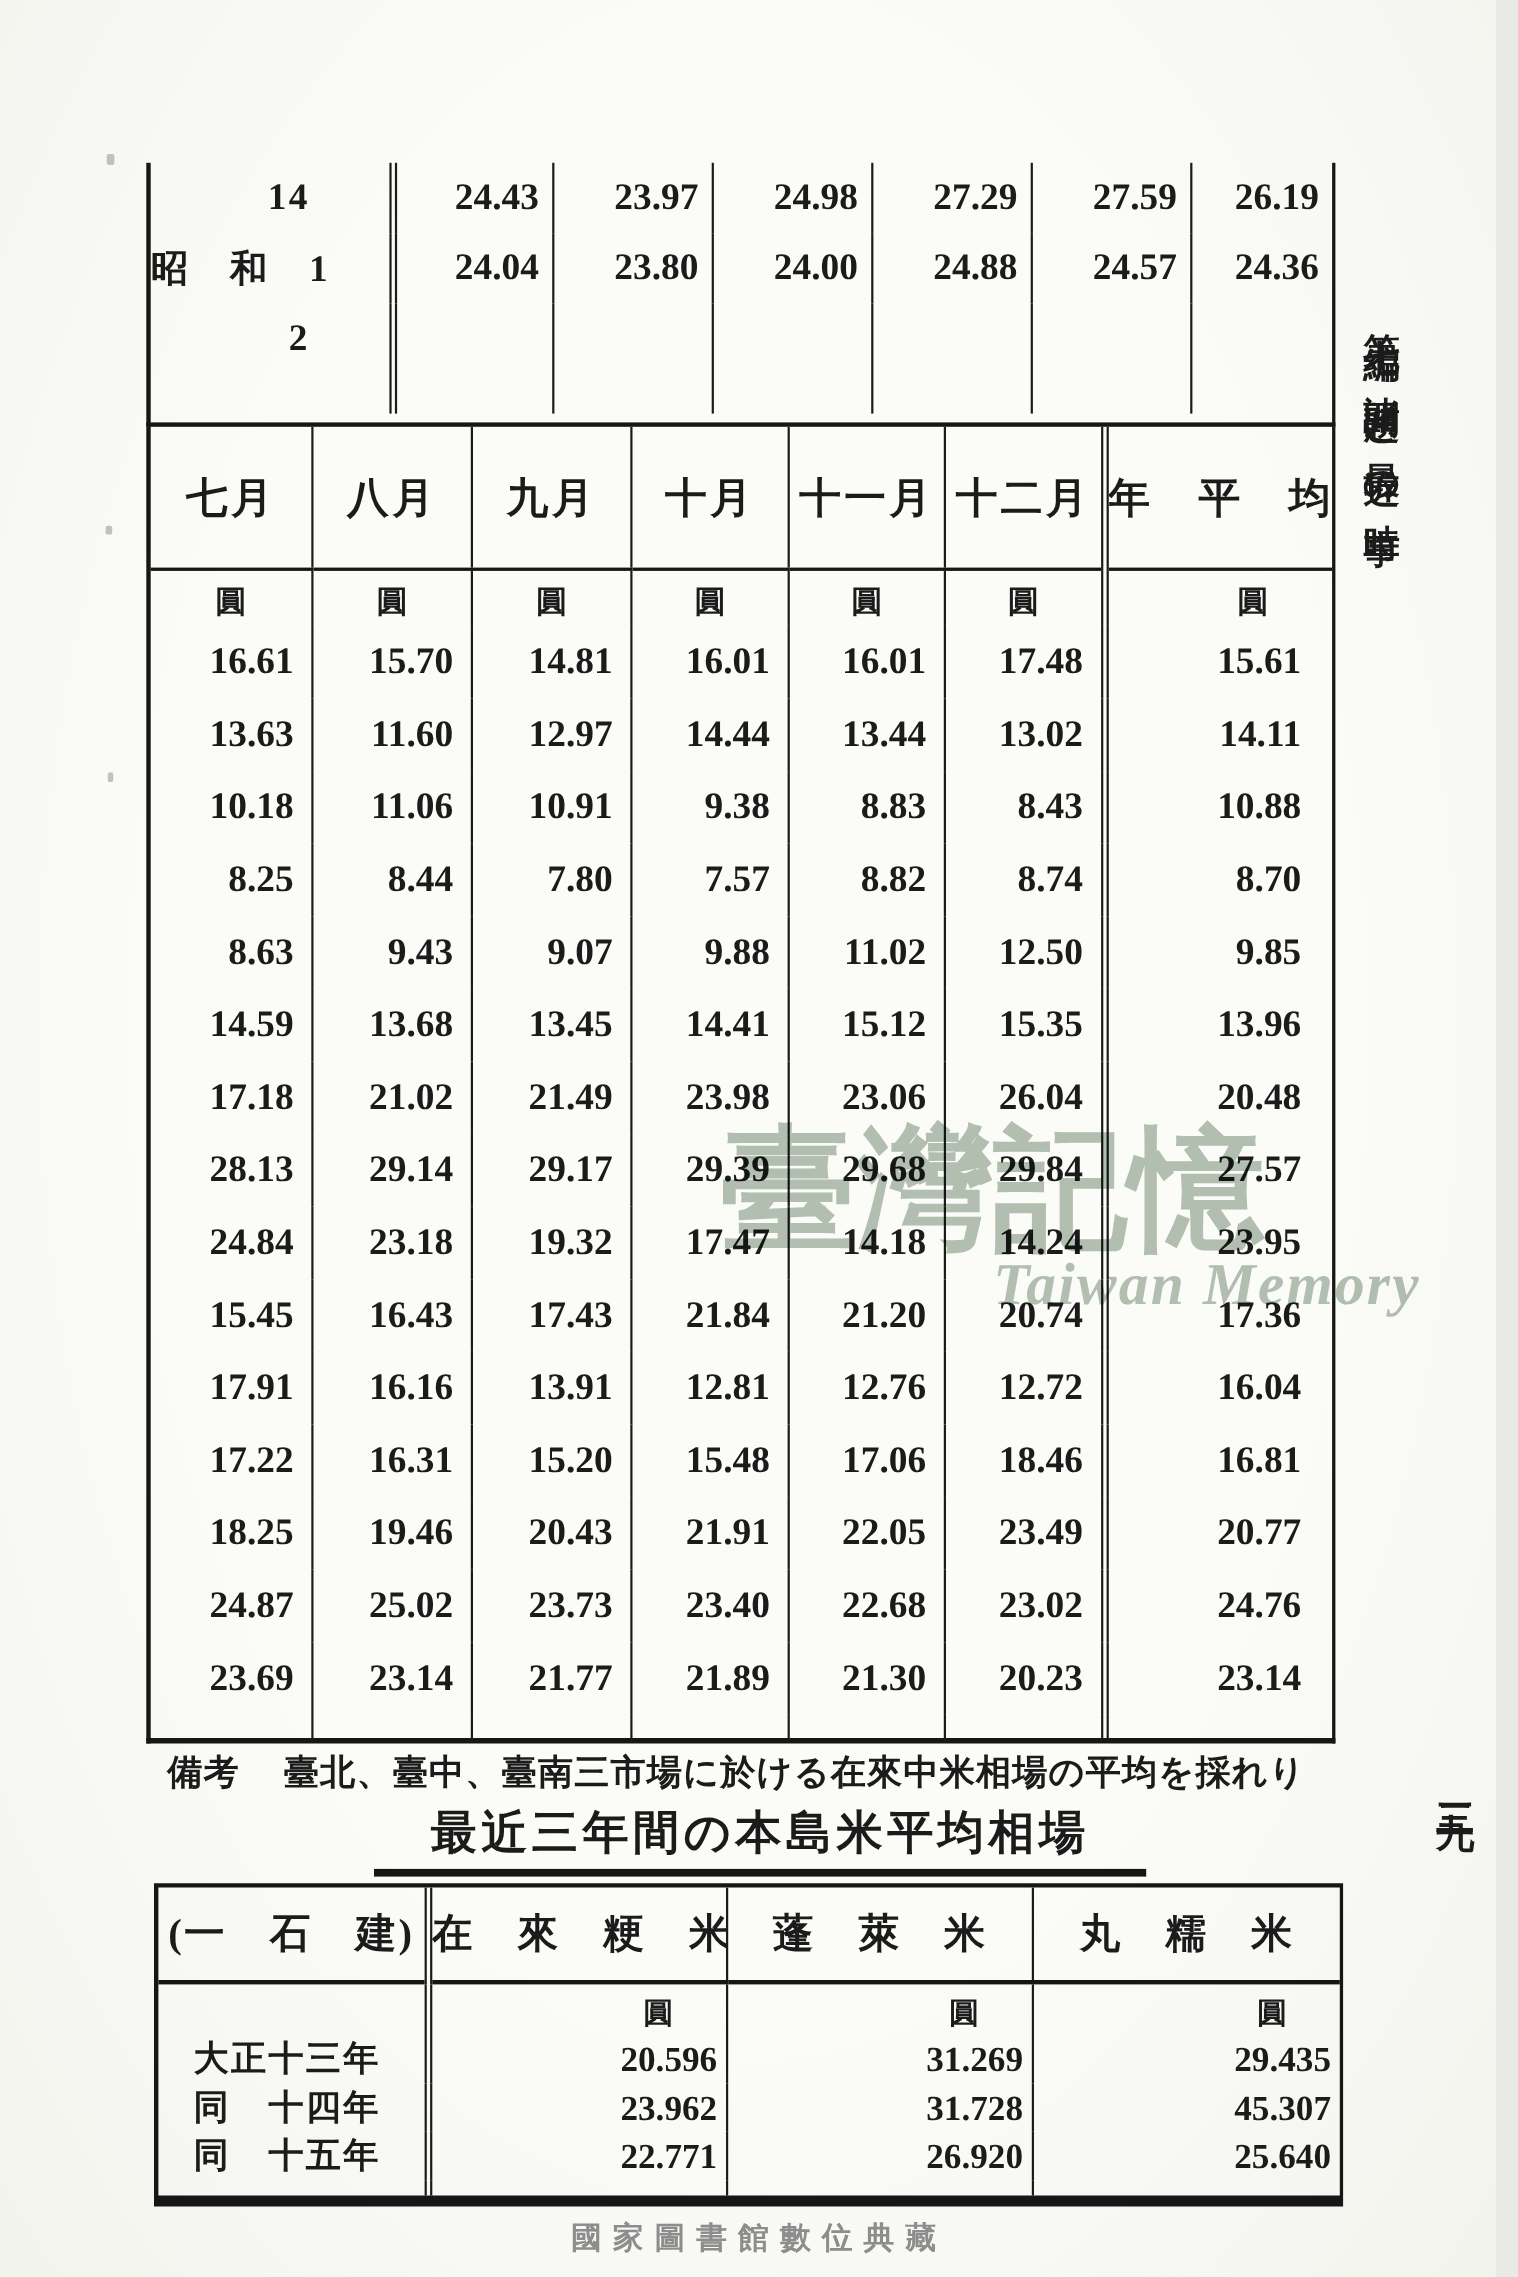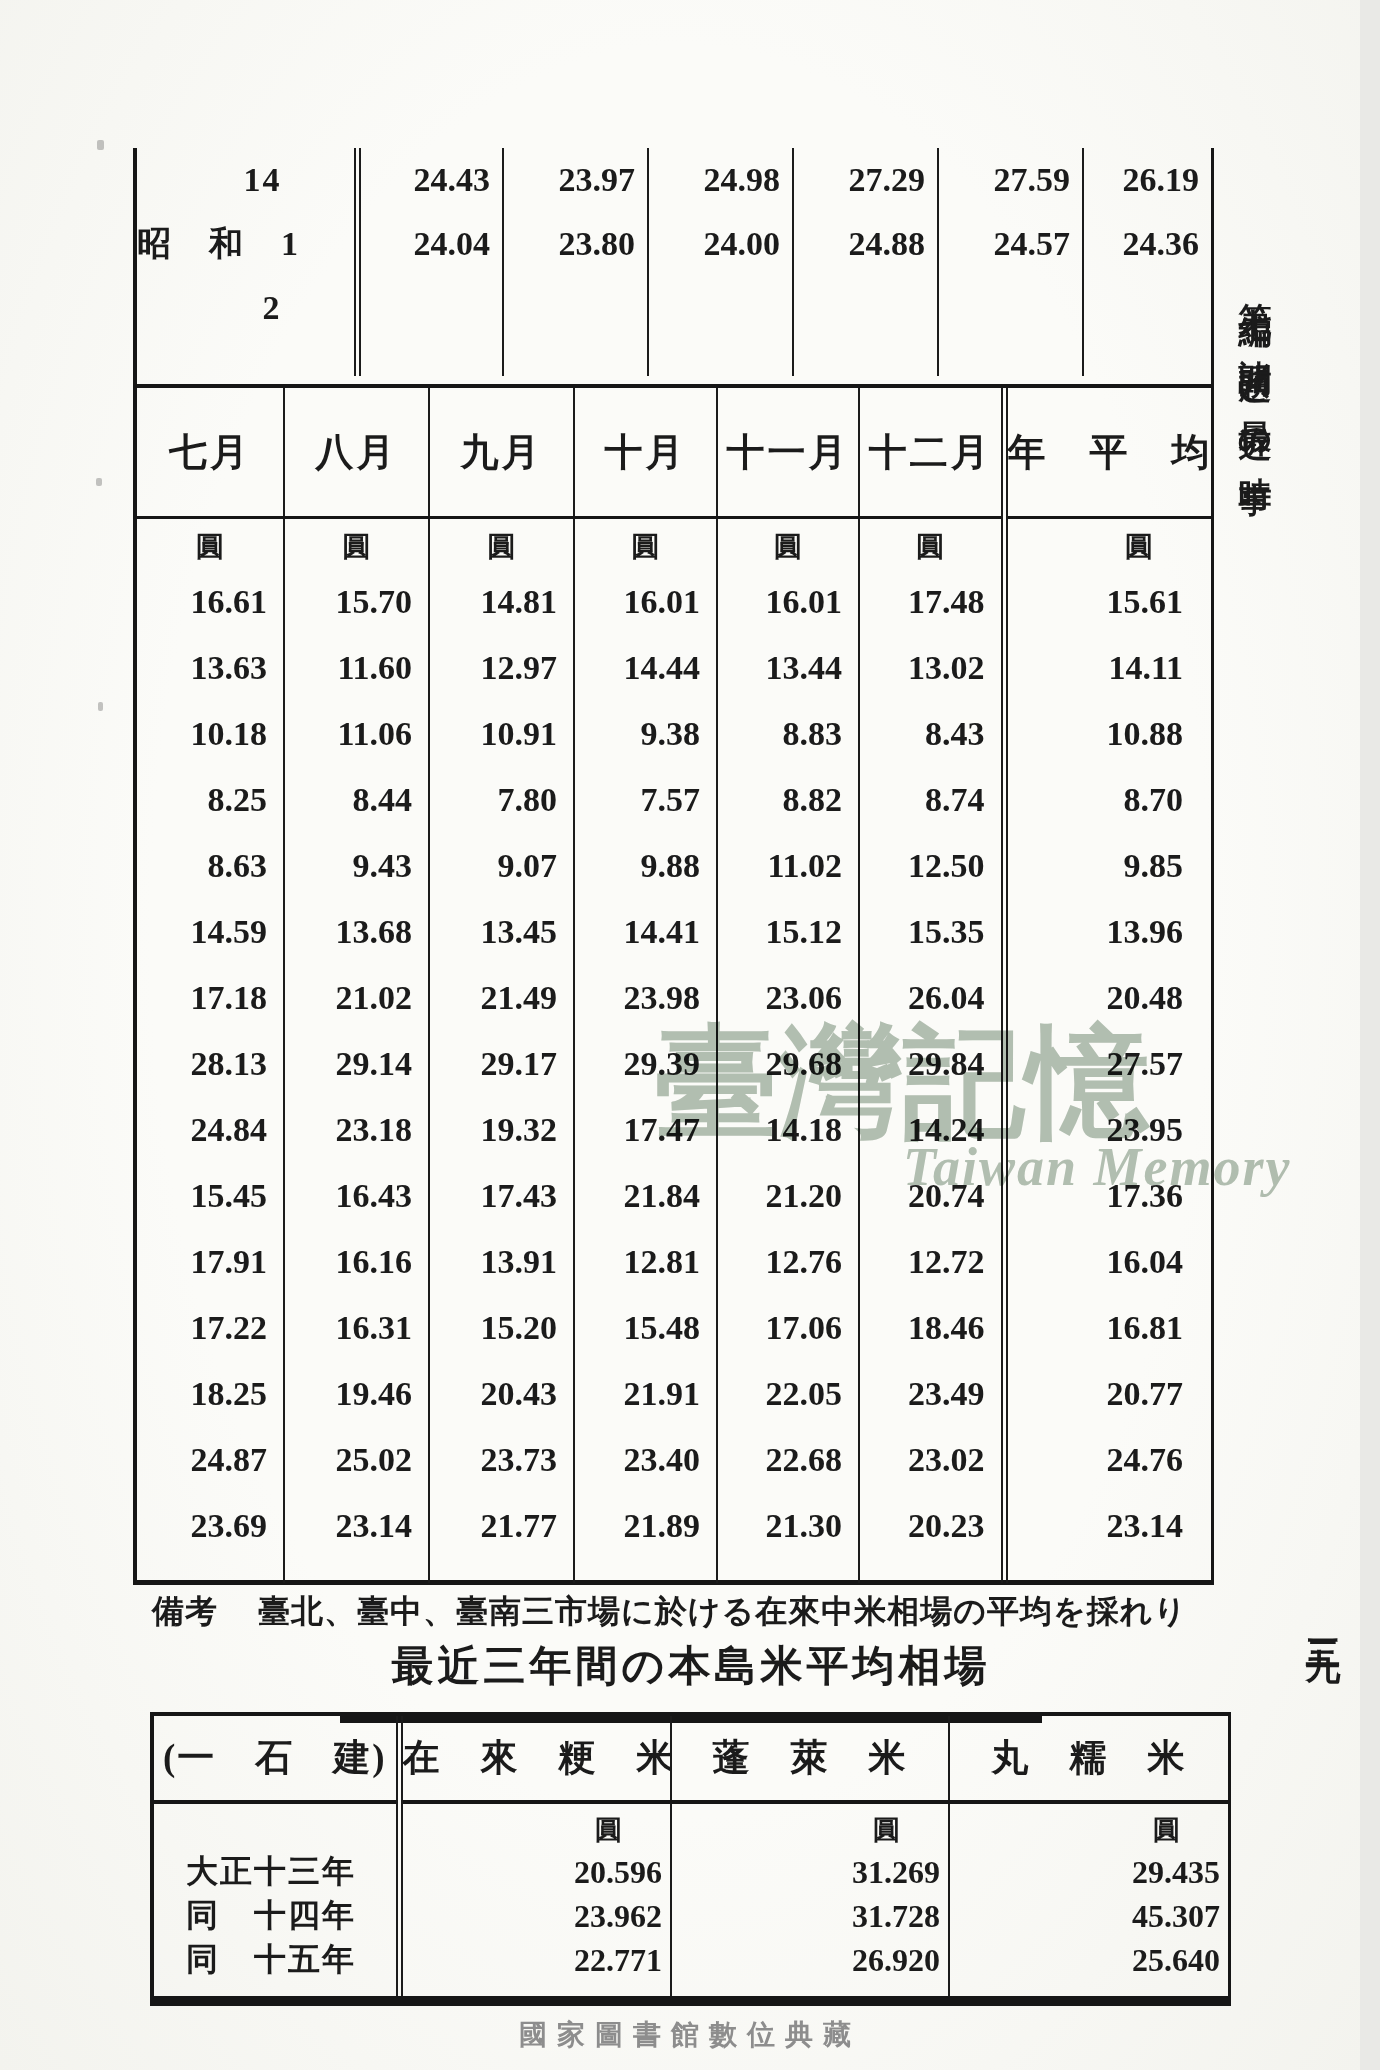--- a/index.html
+++ b/index.html
@@ -36,24 +36,24 @@
   .main-table td.unit-cell{height:44px; font-size:28px; text-align:center; padding-top:6px;}
   .main-table td.unit-cell:last-child{text-align:right; padding-right:58px;}
   .main-table td.num-cell{height:66px; font-size:34px; text-align:right; padding-right:16px;}
   .main-table td.num-cell:last-child{padding-right:28px;}
   .main-table tr.filler td{height:24px;}
 
   
   .remark{left:152px; top:1590px; width:1056px; display:flex; font-size:32px; font-weight:bold; letter-spacing:1px;}
   .remark .remark-label{margin-right:40px;}
   .sec-title{left:340px; top:1638px; width:702px; text-align:center; font-size:42px; font-weight:bold;
-    letter-spacing:4px; padding-bottom:22px; border-bottom:7px solid #161616;}
-
-  
-  .bottom-wrap{left:150px; top:1712px; width:1074px;
+    letter-spacing:4px; padding-bottom:5px; border-bottom:7px solid #161616;}
+
+  
+  .bottom-wrap{left:140px; top:1712px; width:1074px;
     border-top:4px solid #161616; border-left:4px solid #161616; border-right:3px solid #161616; border-bottom:10px solid #161616;}
   .bottom-table th{height:84px; font-size:37px; text-align:center; letter-spacing:2px;
     border-left:2px solid #1b1b1b; border-bottom:4px solid #161616;}
   .bottom-table th:first-child{border-left:none;}
   .bottom-table th:nth-child(2){border-left:7px double #1b1b1b;}
   .bottom-table td{border-left:2px solid #1b1b1b;}
   .bottom-table td:first-child{border-left:none;}
   .bottom-table td:nth-child(2){border-left:7px double #1b1b1b;}
   .bottom-table td.unit-cell{height:40px; font-size:27px; text-align:right; padding-right:48px; padding-top:6px;}
   .bottom-table td.label-cell{height:36px; font-size:32px; text-align:left; padding-left:32px; letter-spacing:2px;}

